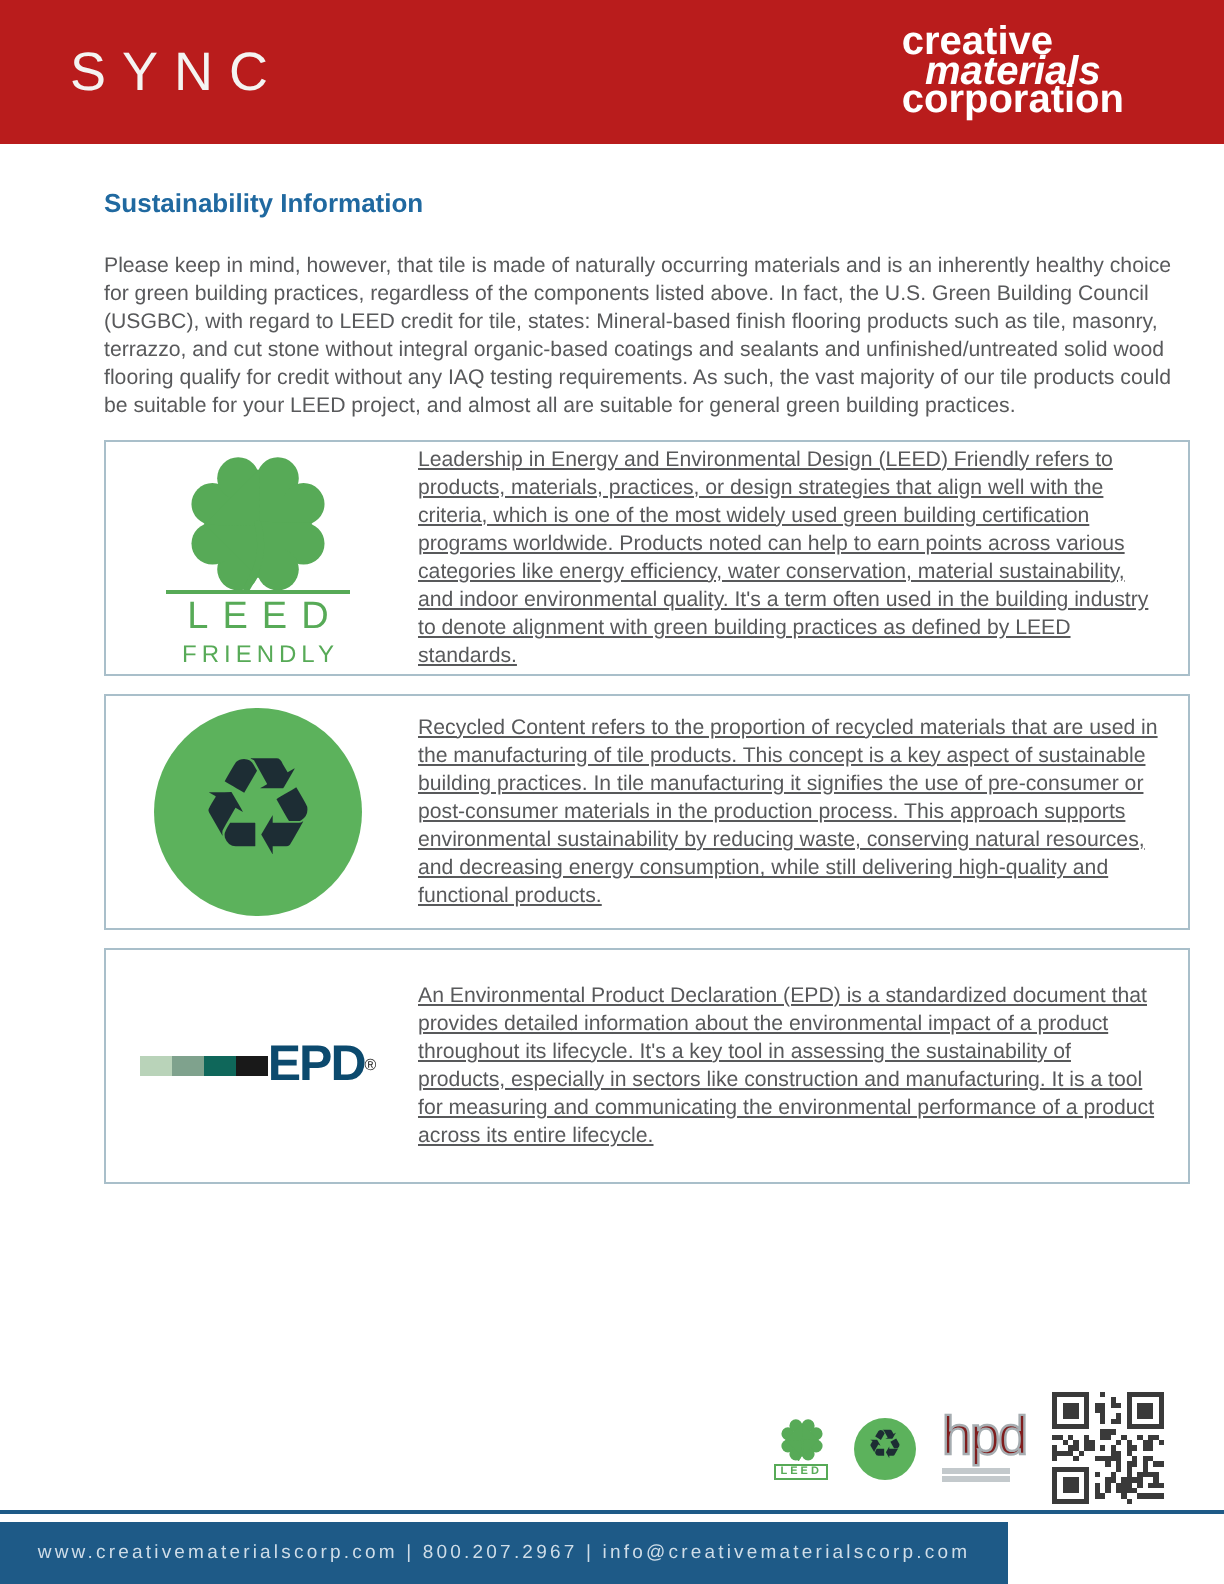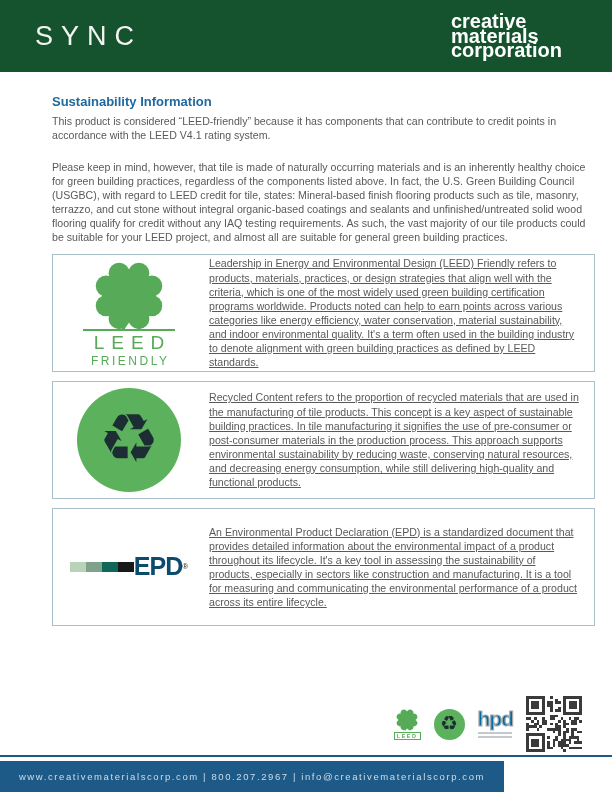--- a/index.html
+++ b/index.html
@@ -6,32 +6,32 @@
   html,body { background:#e8e8e8; }
   body { font-family:"Liberation Sans", sans-serif; }
   .page {
     position:relative; width:612px; height:792px; margin:0 auto;
     background:#ffffff; overflow:hidden;
   }
 
   
   .header {
     position:absolute; top:0; left:0; width:612px; height:72px;
-    background:#14532d; display:flex; align-items:center; justify-content:space-between;
+    background:#b91c1c; display:flex; align-items:center; justify-content:space-between;
     padding:0 50px 0 35px;
   }
   .sync-logo {
     color:#f4f4f2; font-size:27px; font-weight:400; letter-spacing:8px;
   }
   .brand-block {
     color:#ffffff; font-weight:bold; font-size:20px; line-height:14.5px;
     display:inline-block;
   }
   .brand-block .l1 { text-align:left; }
-  .brand-block .l2 { text-align:left; }
+  .brand-block .l2 { text-align:center;font-style:italic; }
   .brand-block .l3 { text-align:left; }
 
   
   .content { position:absolute; top:72px; left:0; width:612px; padding:0 52px; }
   .page-title { margin-top:22px; color:#2069a0; font-size:13px; font-weight:bold; }
   .para { color:#58595b; font-size:10.6px; line-height:1.32; }
   .para.intro { margin-top:6px; width:540px; }
   .para.body  { margin-top:18px; width:542px; }
 
   
@@ -77,22 +77,22 @@
 
   
   .badges {
     position:absolute; right:30px; top:694px; height:60px;
     display:flex; align-items:center; gap:13px;
   }
   .mini-leed { display:flex; flex-direction:column; align-items:center; }
   .mini-leed .leed-mini-word { color:#57aa57; font-size:5.5px; font-weight:bold; letter-spacing:1.5px; border:1px solid #57aa57; padding:0 2px; margin-top:1px; }
   .hpd-logo { display:flex; flex-direction:column; align-items:flex-start; }
   .hpd-word {
-    font-size:21px; font-weight:bold; line-height:0.85; letter-spacing:-1px;
-    color:#0369a1; -webkit-text-stroke:1.2px #a6adb1;
+    font-size:27px; font-weight:normal; line-height:0.85; letter-spacing:-1px;
+    color:#7f1d1d; -webkit-text-stroke:1.2px #a6adb1;
   }
   .hpd-caption { margin-top:3px; }
   .hpd-caption i { display:block; width:34px; height:2.5px; background:#c3c9cc; margin-top:1.5px; }
   .qr svg { display:block; }
 
   
   .footer-rule { position:absolute; left:0; bottom:35px; width:612px; height:2px; background:#1e5a87; }
   .footer-bar {
     position:absolute; left:0; bottom:0; width:504px; height:31px; background:#1e5a87;
     display:flex; align-items:center; justify-content:center;
@@ -138,21 +138,20 @@
     <div class="sync-logo">SYNC</div>
     <div class="brand-block">
       <div class="l1">creative</div>
       <div class="l2">materials</div>
       <div class="l3">corporation</div>
     </div>
   </div>
 
   <div class="content">
     <div class="page-title">Sustainability Information</div>
-    <p class="para intro">This product is considered “LEED-friendly” because it has components that can contribute to credit points in accordance with the LEED V4.1 rating system.</p>
     <p class="para body">Please keep in mind, however, that tile is made of naturally occurring materials and is an inherently healthy choice for green building practices, regardless of the components listed above.  In fact, the U.S. Green Building Council (USGBC), with regard to LEED credit for tile, states:  Mineral-based finish flooring products such as tile, masonry, terrazzo, and cut stone without integral organic-based coatings and sealants and unfinished/untreated solid wood flooring qualify for credit without any IAQ testing requirements. As such, the vast majority of our tile products could be suitable for your LEED project, and almost all are suitable for general green building practices.</p>
 
     <div class="card">
       <div class="card-icon">
         <div class="leed-logo">
           <svg width="84" height="73">
               <use href="#clover"></use>
             </svg>
           <div class="rule"></div>
           <div class="leed-word">LEED</div>

